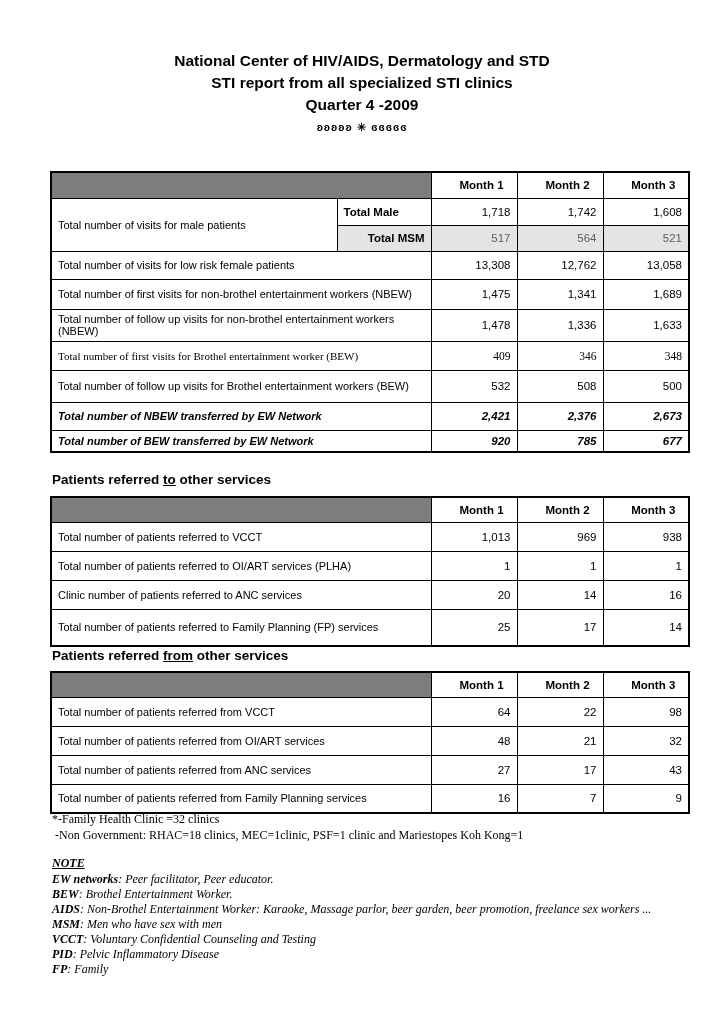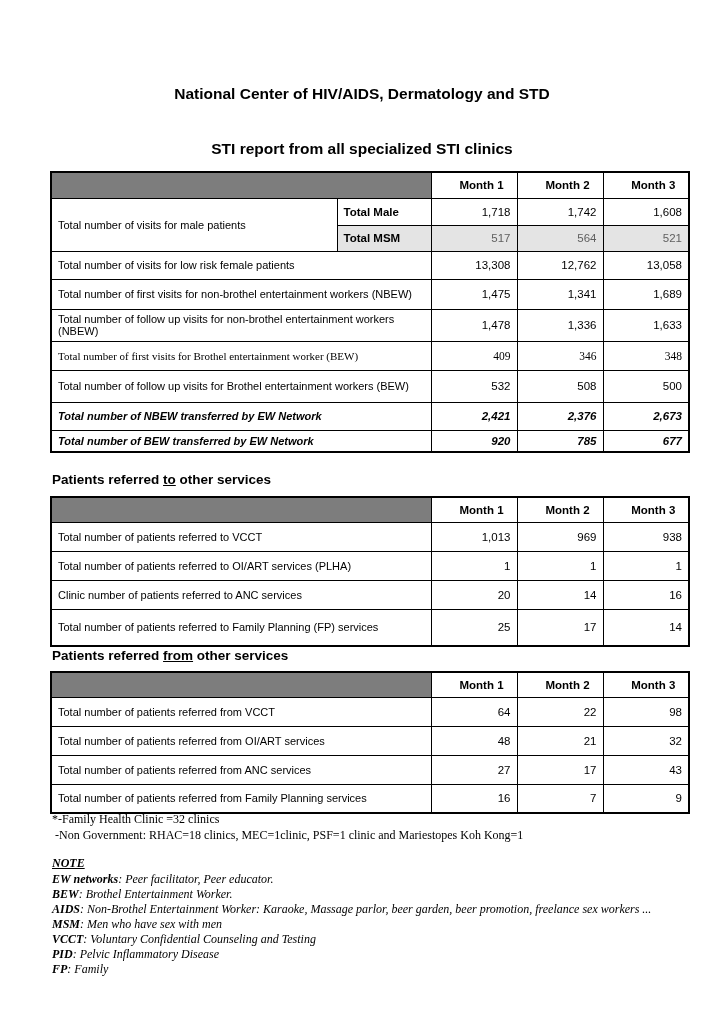--- a/index.html
+++ b/index.html
@@ -2,21 +2,21 @@
 <html><head>
 <meta charset="utf-8">
 <style>
   html,body { margin:0; padding:0; }
   body {
     width:724px; height:1024px; background:#ffffff; position:relative;
     font-family:"Liberation Sans", sans-serif; color:#000;
     overflow:hidden;
   }
   .title-block { position:absolute; top:50px; left:0; width:724px; text-align:center; }
-  .title-line { font-weight:bold; font-size:15.5px; line-height:22px; color:#000;margin-top:33px; }
+  .title-line { font-weight:bold; font-size:15.5px; line-height:22px; color:#000; }
   .ornament { font-weight:bold; font-size:11px; margin-top:5px; letter-spacing:1px; }
 
   table.rpt { border-collapse:collapse; table-layout:fixed; position:absolute; left:50px; border:2px solid #000; background:#fff; }
   table.rpt td { border:1px solid #000; font-size:11px; padding:1px 6px; vertical-align:middle; overflow:hidden; }
   .rpt .corner { padding:0; }
   .rpt .month-h { text-align:center; font-weight:bold; font-size:11.5px;padding-left:21px; }
   .rpt .num { text-align:right; font-size:11.5px; }
   .rpt .sublabel { font-weight:bold; font-size:11.5px; }
   .rpt .em { font-weight:bold; font-style:italic; }
   .rpt .em .num, .rpt td.em { font-weight:bold; }
@@ -56,21 +56,21 @@
         <td class="month-h">Month 3</td>
       </tr>
       <tr style="height: 27px;">
         <td rowspan="2">Total number of visits for male patients</td>
         <td class="sublabel">Total Male</td>
         <td class="num">1,718</td>
         <td class="num">1,742</td>
         <td class="num">1,608</td>
       </tr>
       <tr style="height: 26px;">
-        <td class="sublabel" style="background: rgb(228, 228, 228);">Total MSM</td>
+        <td class="sublabel" style="background: rgb(228, 228, 228); text-align: right;">Total MSM</td>
         <td class="num" style="background: rgb(228, 228, 228); color: rgb(95, 95, 95);">517</td>
         <td class="num" style="background: rgb(228, 228, 228); color: rgb(95, 95, 95);">564</td>
         <td class="num" style="background: rgb(228, 228, 228); color: rgb(95, 95, 95);">521</td>
       </tr>
       <tr style="height: 28px;">
         <td colspan="2">Total number of visits for low risk female patients</td>
         <td class="num">13,308</td>
         <td class="num">12,762</td>
         <td class="num">13,058</td>
       </tr>

